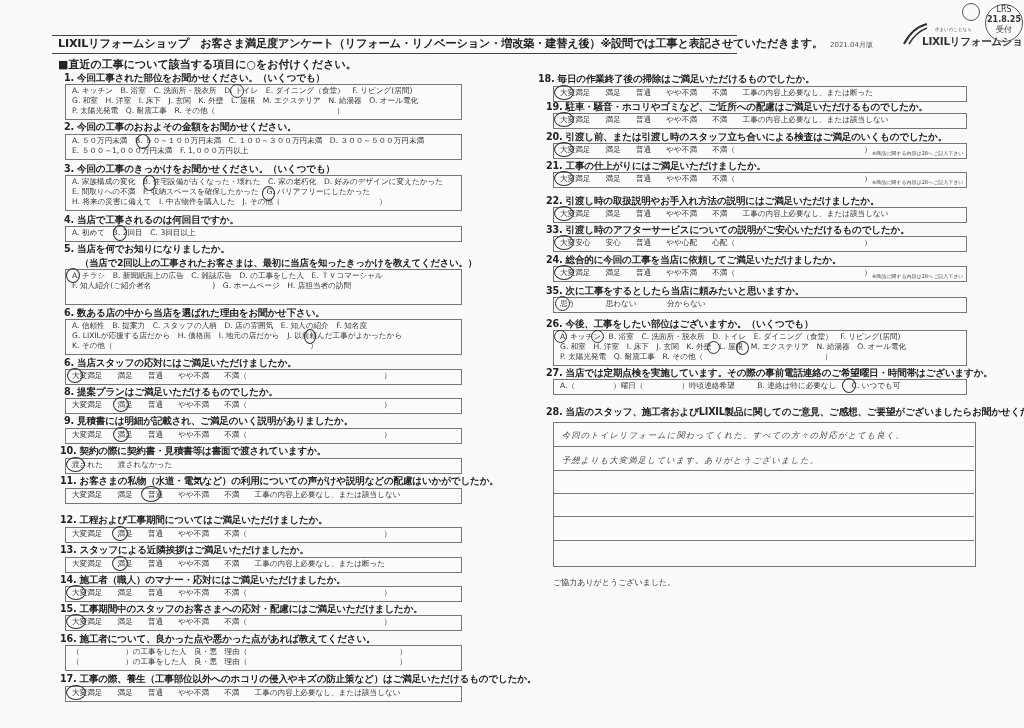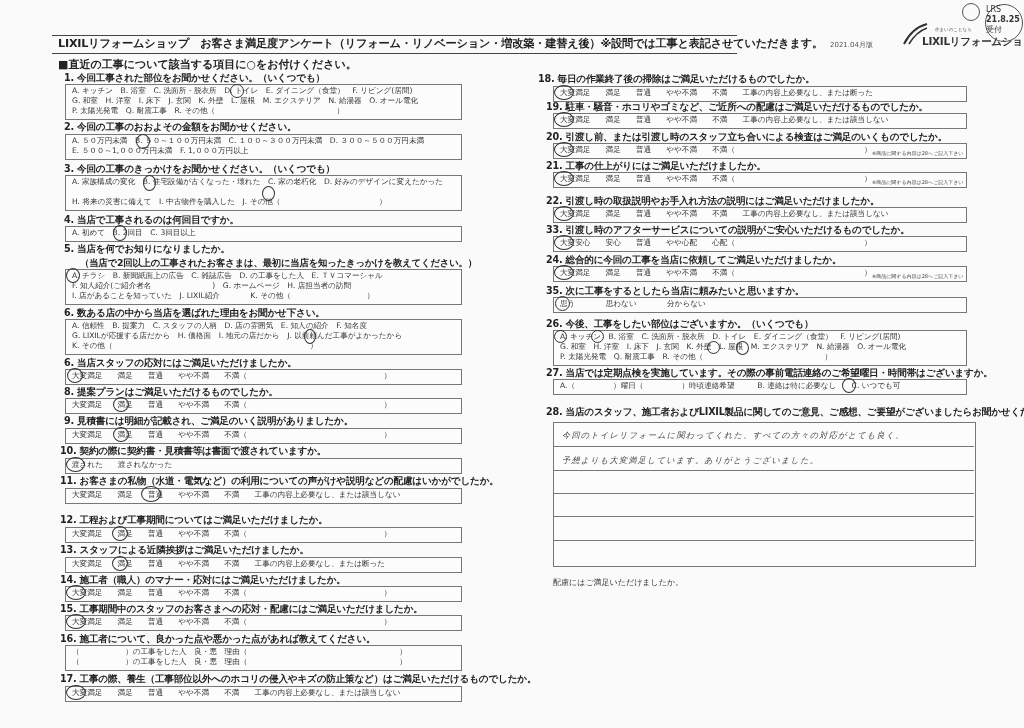--- a/index.html
+++ b/index.html
@@ -5,21 +5,21 @@
   html,body{margin:0;padding:0;}
   body{width:1024px;height:728px;background:#fafafa;position:relative;overflow:hidden;
        font-family:"DejaVu Sans",sans-serif;color:#222;}
   .title-bar{position:absolute;left:52px;top:35px;width:685px;height:17px;border-top:1px solid #444;border-bottom:1px solid #444;}
   .title{position:absolute;left:58px;top:36px;font-size:11.2px;font-weight:bold;letter-spacing:-0.2px;white-space:nowrap;}
   .edition{position:absolute;left:830px;top:40px;font-size:7px;color:#555;}
   .logo-text{position:absolute;left:922px;top:35px;font-size:10.5px;font-weight:bold;color:#333;white-space:nowrap;letter-spacing:-0.3px;}
   .logo-tag{position:absolute;left:935px;top:27px;font-size:4.5px;color:#444;}
   .logo-swoosh{position:absolute;left:902px;top:22px;}
   .stamp-blank{position:absolute;left:962px;top:3px;width:16px;height:16px;border:1px solid #555;border-radius:50%;}
-  .stamp{position:absolute;left:985px;top:4px;width:36px;height:36px;border:1px solid #555;border-radius:50%;font-size:8px;line-height:10px;color:#333;}
+  .stamp{position:absolute;left:985px;top:4px;width:36px;height:36px;border:1px solid #555;border-radius:50%;font-size:8px;text-align:center;line-height:10px;color:#333;}
   .stamp span{display:block;}
   .section-head{position:absolute;left:58px;top:57px;font-size:11px;font-weight:bold;white-space:nowrap;}
   .q{position:absolute;font-size:9.6px;font-weight:bold;white-space:nowrap;letter-spacing:-0.2px;}
   .box{position:absolute;border:1px solid #777;background:#fcfcfc;}
   .opt{position:absolute;font-size:7.6px;color:#333;white-space:nowrap;line-height:10.5px;}
   .note{font-size:5px;color:#444;}
   .circle{position:absolute;border:1px solid #333;border-radius:50%;}
   .hw-line{position:absolute;left:553px;width:421px;height:0;border-top:1px solid #777;}
   .hw-text{position:absolute;left:562px;font-size:8.2px;color:#444;white-space:nowrap;font-family:"DejaVu Serif",serif;font-style:italic;letter-spacing:1.2px;}
   .thanks{position:absolute;left:553px;top:577px;font-size:8px;color:#333;}
@@ -56,37 +56,37 @@
 <div class="q" style="left:64px;top:121px">2. 今回の工事のおおよその金額をお聞かせください。</div>
 <div class="box" style="left:65px;top:134px;width:395px;height:24px">
   <div class="opt" style="left:6px;top:1px">A. ５０万円未満　B. ５０～１００万円未満　C. １００～３００万円未満　D. ３００～５００万円未満</div>
   <div class="opt" style="left:6px;top:11px">E. ５００～1,０００万円未満　F. 1,０００万円以上</div>
 </div>
 <div class="circle" style="left:136px;top:134px;width:12px;height:13px"></div>
 
 <div class="q" style="left:64px;top:163px">3. 今回の工事のきっかけをお聞かせください。（いくつでも）</div>
 <div class="box" style="left:65px;top:175px;width:395px;height:34px">
   <div class="opt" style="left:6px;top:1px">A. 家族構成の変化　B. 住宅設備が古くなった・壊れた　C. 家の老朽化　D. 好みのデザインに変えたかった</div>
+  <div class="opt" style="left:6px;top:11px">E. 間取りへの不満　F. 収納スペースを確保したかった　G. バリアフリーにしたかった</div>
   <div class="opt" style="left:6px;top:21px">H. 将来の災害に備えて　I. 中古物件を購入した　J. その他（　　　　　　　　　　　　　）</div>
 </div>
 <div class="circle" style="left:143px;top:175px;width:11px;height:14px"></div>
 <div class="circle" style="left:262px;top:186px;width:11px;height:13px"></div>
 
 <div class="q" style="left:64px;top:214px">4. 当店で工事されるのは何回目ですか。</div>
 <div class="box" style="left:65px;top:226px;width:395px;height:14px">
   <div class="opt" style="left:6px;top:1px">A. 初めて　B. 2回目　C. 3回目以上</div>
 </div>
 <div class="circle" style="left:113px;top:225px;width:12px;height:14px"></div>
 
 <div class="q" style="left:64px;top:243px">5. 当店を何でお知りになりましたか。</div>
 <div class="q" style="left:80px;top:257px;font-size:9.4px">（当店で2回以上の工事されたお客さまは、最初に当店を知ったきっかけを教えてください。）</div>
 <div class="box" style="left:65px;top:269px;width:395px;height:34px">
   <div class="opt" style="left:6px;top:1px">A. チラシ　B. 新聞紙面上の広告　C. 雑誌広告　D. の工事をした人　E. ＴＶコマーシャル</div>
   <div class="opt" style="left:6px;top:11px">F. 知人紹介(ご紹介者名　　　　　　　　)　G. ホームページ　H. 店担当者の訪問</div>
-  <div class="opt" style="left:6px;top:21px">I. 店があることを知っていた　J. LIXIL紹介　　　　K. その他（　　　　　　　　　　）</div>
 </div>
 <div class="circle" style="left:66px;top:268px;width:12px;height:13px"></div>
 
 <div class="q" style="left:64px;top:307px">6. 数ある店の中から当店を選ばれた理由をお聞かせ下さい。</div>
 <div class="box" style="left:65px;top:319px;width:395px;height:34px">
   <div class="opt" style="left:6px;top:11px">G. LIXILが応援する店だから　H. 価格面　I. 地元の店だから　J. 以前頼んだ工事がよかったから</div>
   <div class="opt" style="left:6px;top:1px">A. 信頼性　B. 提案力　C. スタッフの人柄　D. 店の雰囲気　E. 知人の紹介　F. 知名度</div>
   <div class="opt" style="left:6px;top:21px">K. その他（　　　　　　　　　　　　　　　　　　　　　　　　　　）</div>
 </div>
 <div class="circle" style="left:304px;top:329px;width:10px;height:13px"></div>
@@ -228,13 +228,13 @@
 <div class="q" style="left:546px;top:406px">28. 当店のスタッフ、施工者およびLIXIL製品に関してのご意見、ご感想、ご要望がございましたらお聞かせください。</div>
 <div class="box" style="left:553px;top:422px;width:421px;height:143px"></div>
 <div class="hw-line" style="top:446px"></div>
 <div class="hw-line" style="top:470px"></div>
 <div class="hw-line" style="top:493px"></div>
 <div class="hw-line" style="top:516px"></div>
 <div class="hw-line" style="top:540px"></div>
 <div class="hw-text" style="top:430px">今回のトイレリフォームに関わってくれた、すべての方々の対応がとても良く、</div>
 <div class="hw-text" style="top:455px">予想よりも大変満足しています。ありがとうございました。</div>
 
-<div class="thanks">配慮にはご満足いただけましたか。</div>
+<div class="thanks">ご協力ありがとうございました。</div>
 
 </body></html>

